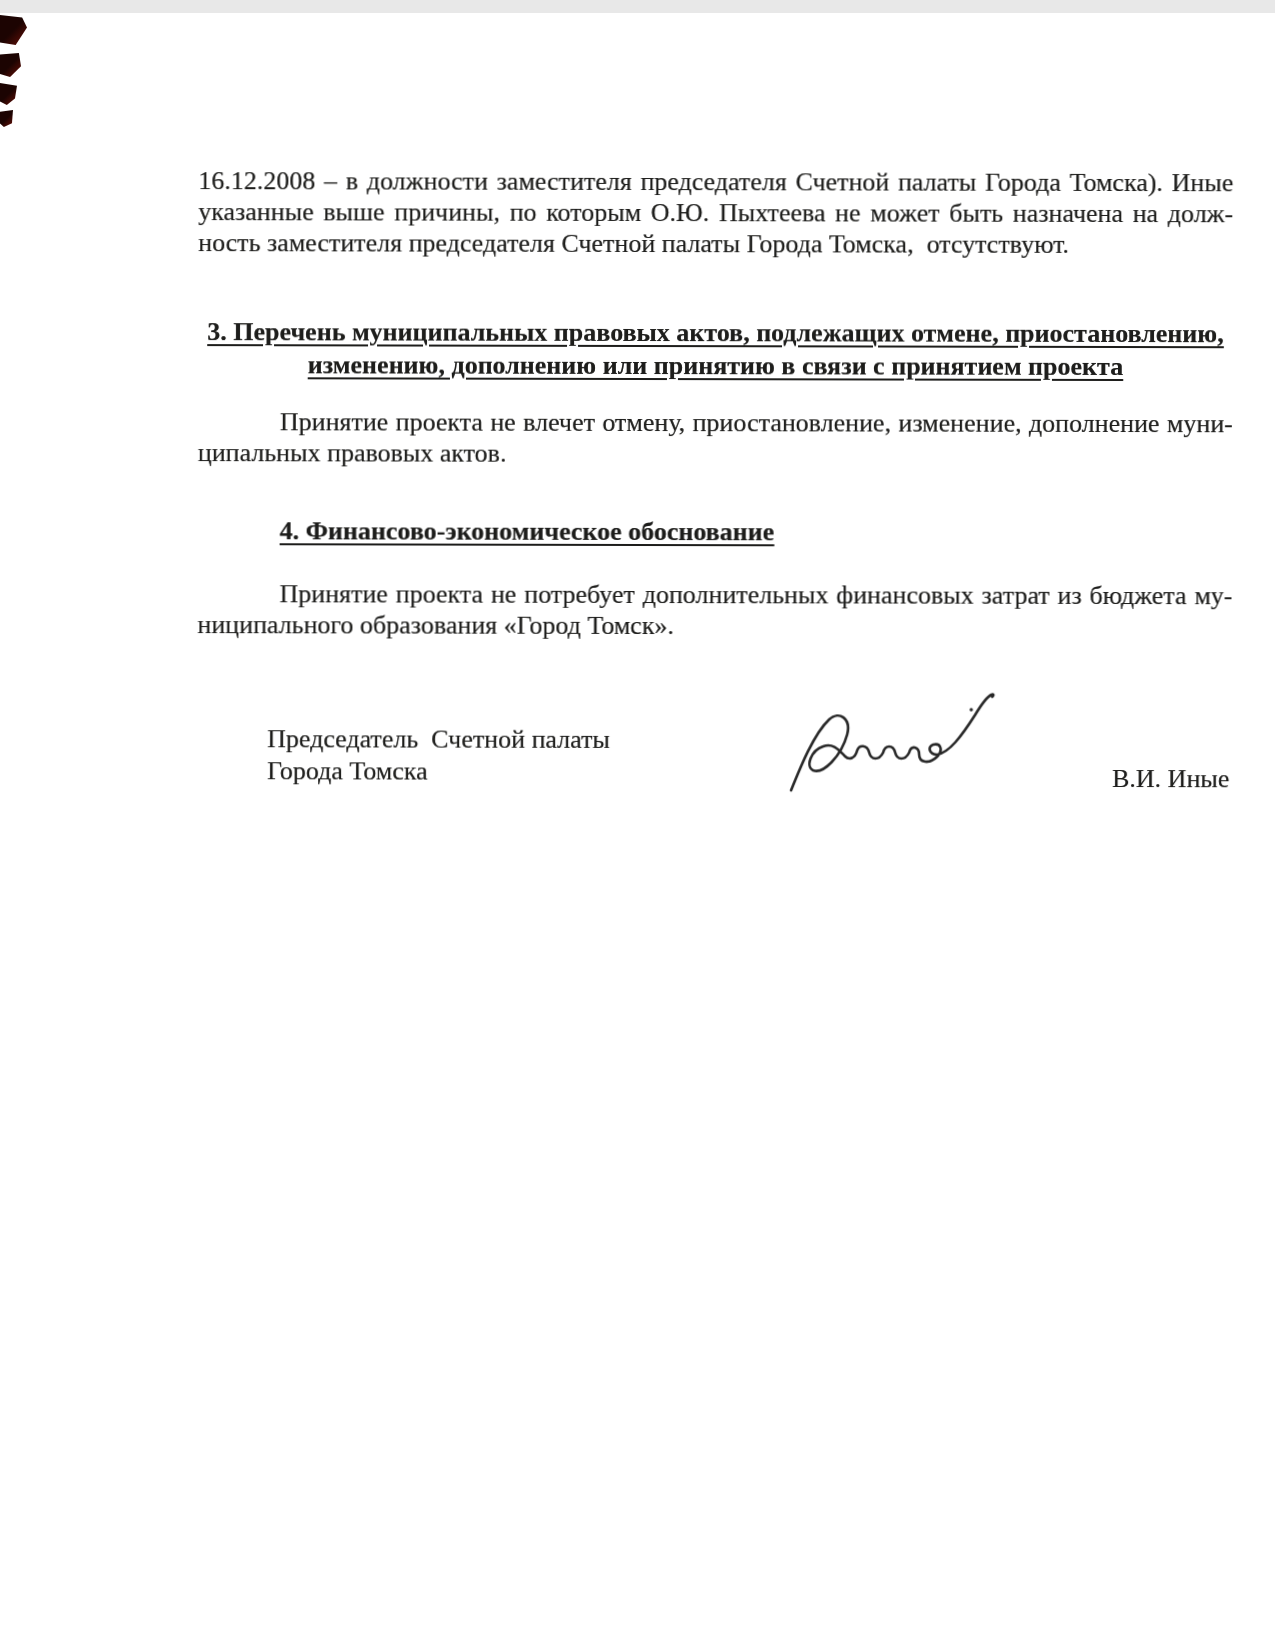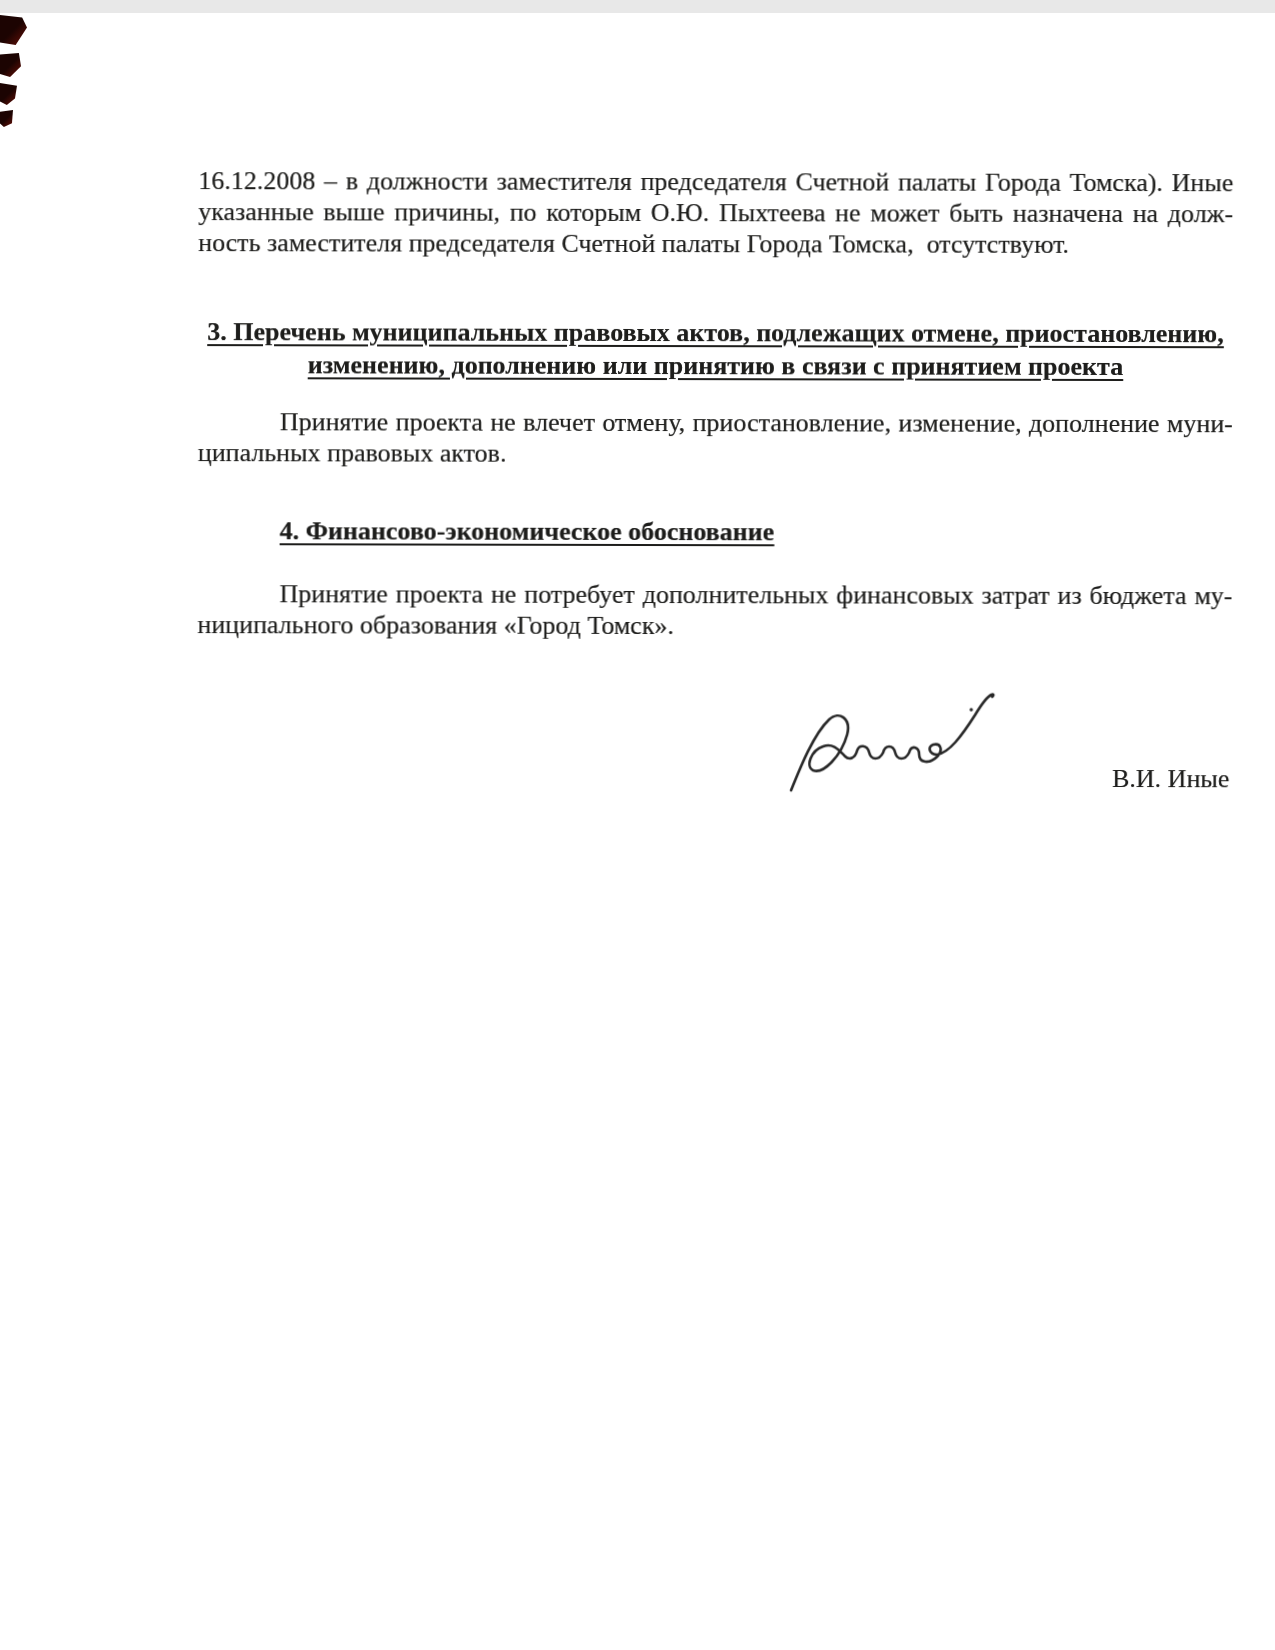--- a/index.html
+++ b/index.html
@@ -88,20 +88,24 @@
 
     <div class="blk h4">
       <div class="ln"><span class="u">4. Финансово-экономическое обоснование</span></div>
     </div>
 
     <div class="blk p3">
       <div class="ln just ind">Принятие проекта не потребует дополнительных финансовых затрат из бюджета му-</div>
       <div class="ln lastln">ниципального образования «Город Томск».</div>
     </div>
 
+    <div class="blk sig-title">
+      <div class="ln">Председатель  Счетной палаты</div>
+      <div class="ln">Города Томска</div>
+    </div>
 
     <svg class="sig-svg" viewBox="0 0 215 122" aria-hidden="true">
       <path d="M 8 116
                C 16 96, 30 60, 46 45
                C 56 36, 68 44, 64 60
                C 58 82, 40 100, 30 96
                C 22 92, 28 76, 40 72
                C 50 68, 56 76, 62 82
                C 66 86, 72 84, 74 76
                C 76 70, 84 70, 86 78

